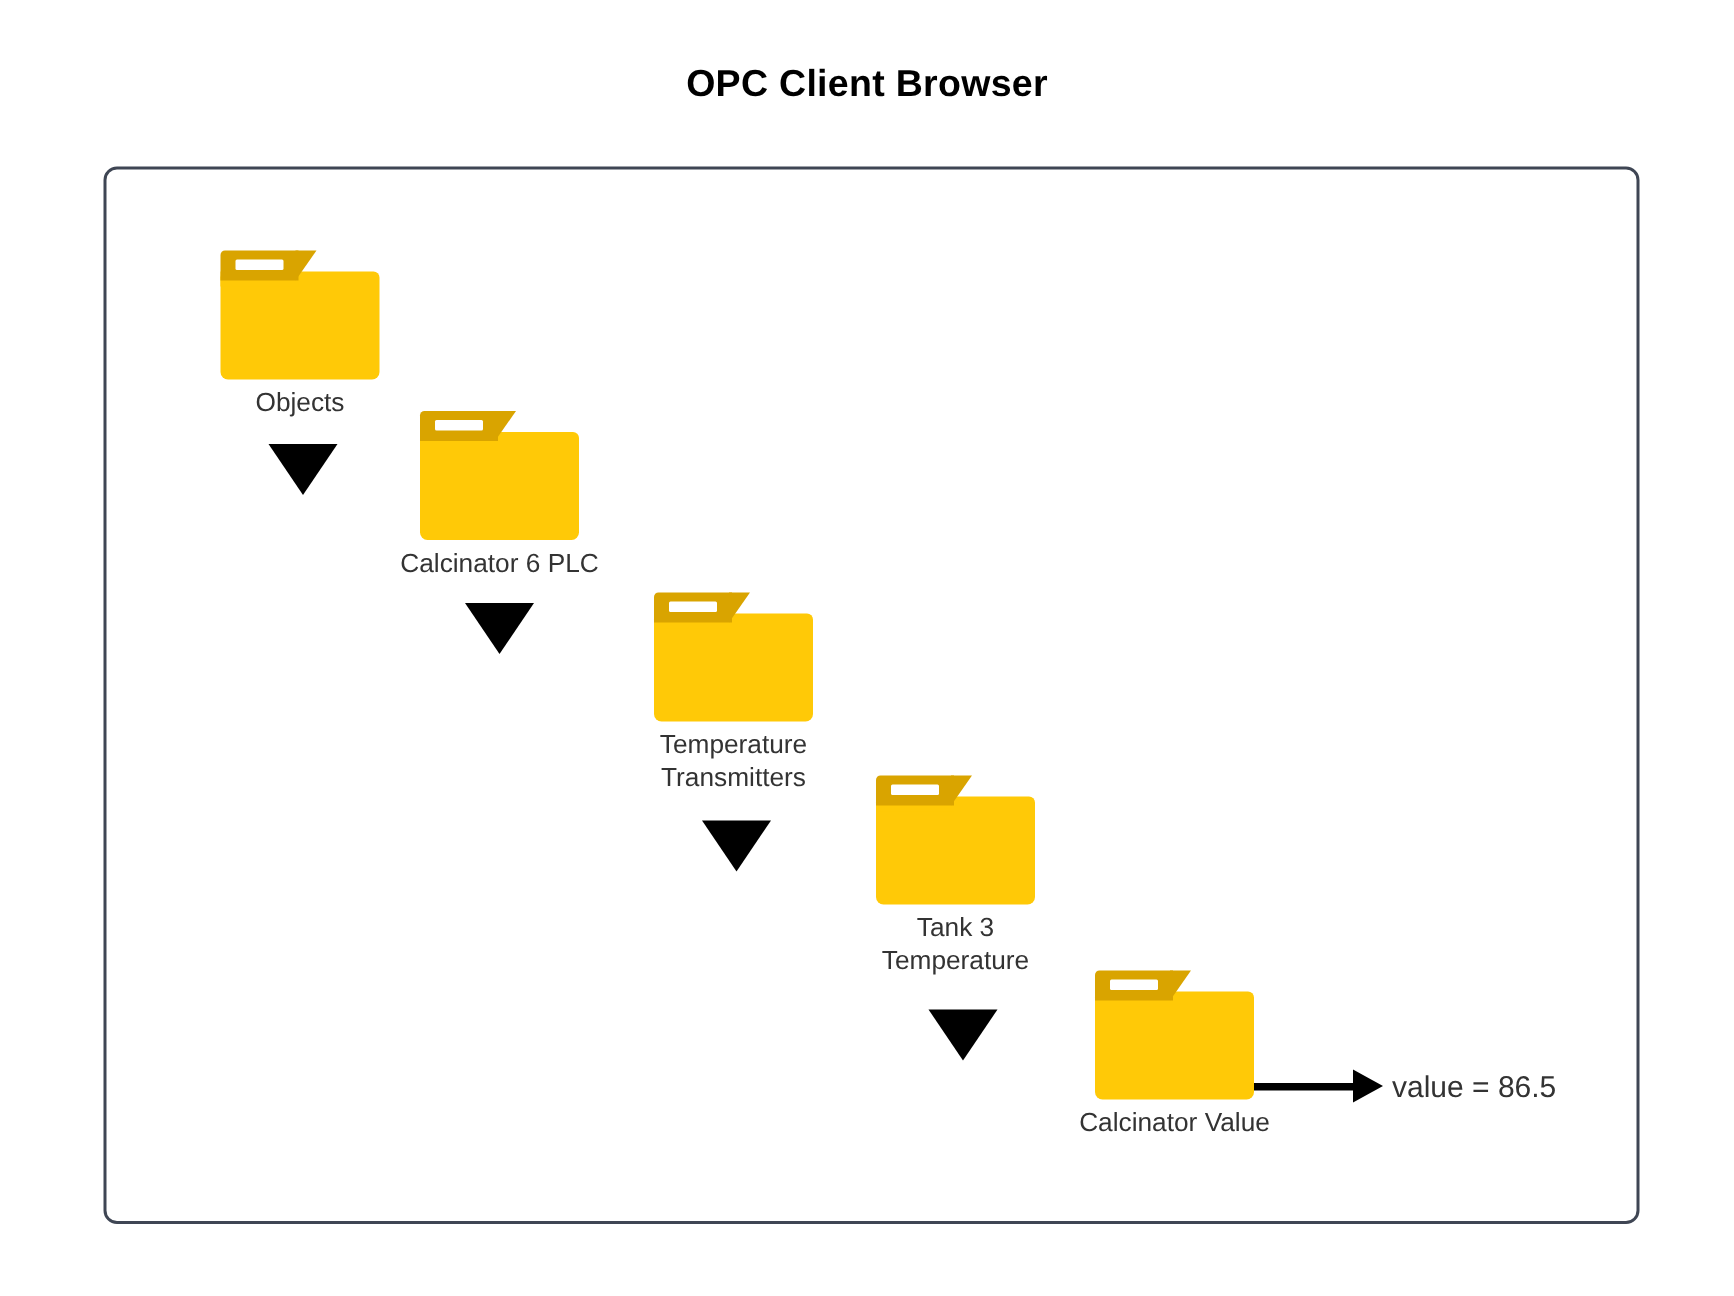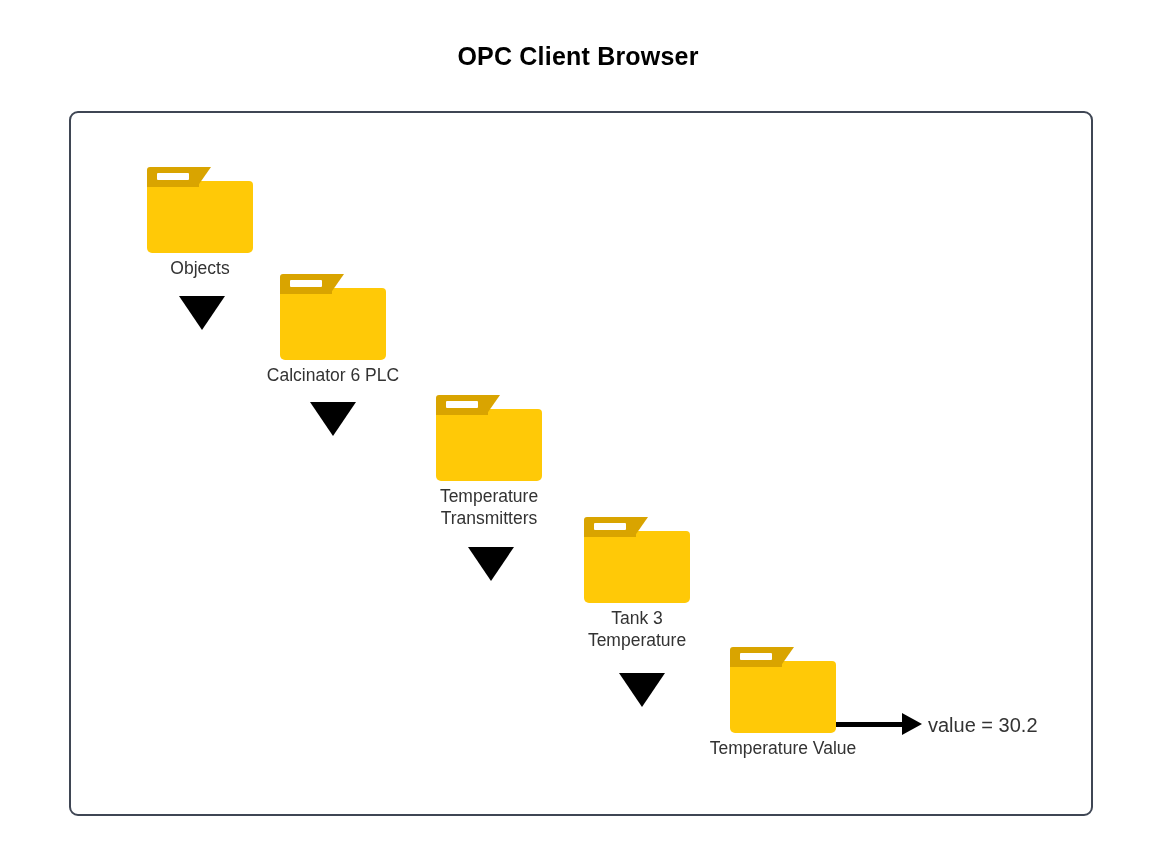--- a/index.html
+++ b/index.html
@@ -177,21 +177,21 @@
     <div class="tri" style="left:548px;top:560px;"></div>
 
     <div class="node" style="left:659px;top:534px;">
       <div class="folder">
         <div class="body"></div>
         <div class="body-top-left"></div>
         <div class="tab"></div>
         <div class="tab-notch"></div>
         <div class="tab-stripe"></div>
       </div>
-      <div class="node-label">Temperature Value</div>
+      <div class="node-label">Calcinator Value</div>
     </div>
 
     <div class="arrow-line" style="left:765px;top:609px;width:68px;"></div>
     <div class="arrow-head" style="left:831px;top:600px;"></div>
-    <div class="value-text" style="left:857px;top:601px;">value = 30.2</div>
+    <div class="value-text" style="left:857px;top:601px;">value = 86.5</div>
 
   </div>
 </div>
 
 </body></html>

